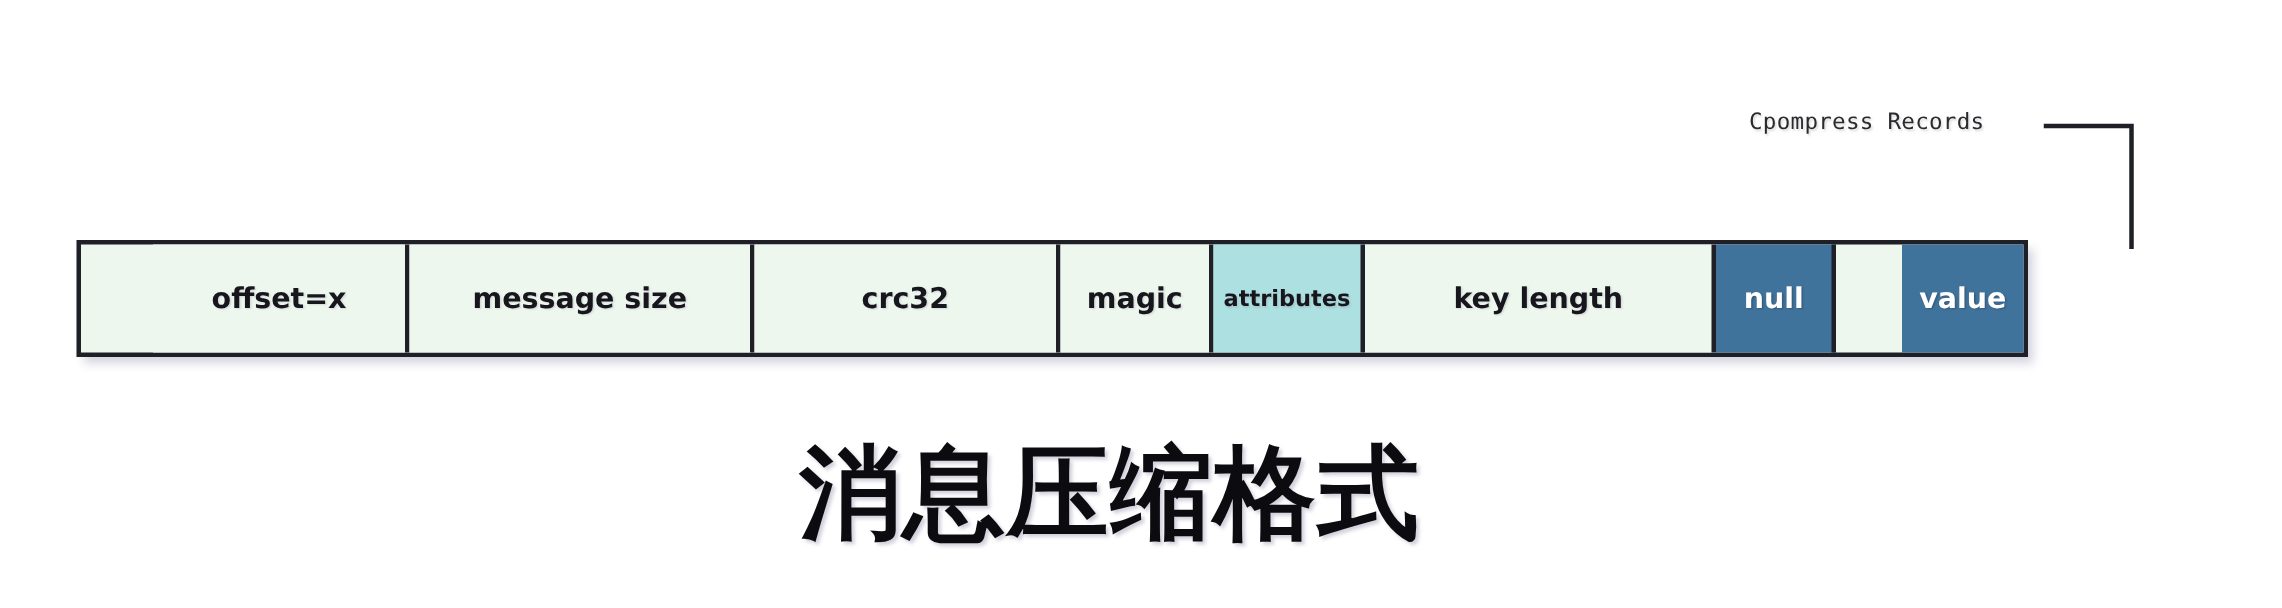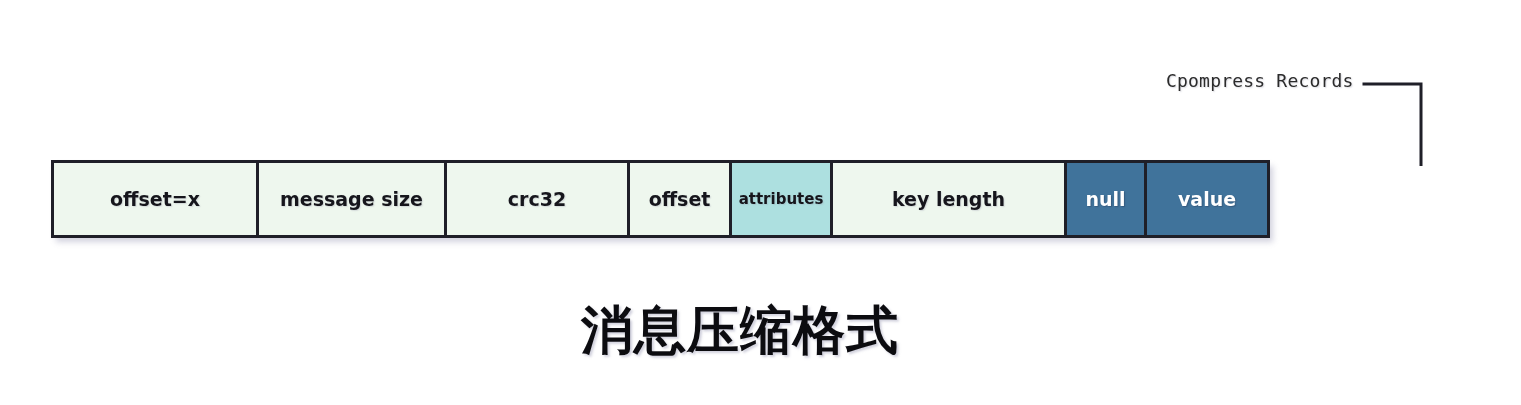--- a/index.html
+++ b/index.html
@@ -22,21 +22,21 @@
     width: 1521px;
     height: 405px;
   }
 
   
   .annotation-label {
     position: absolute;
     left: 1166px;
     top: 72px;
     font-family: "DejaVu Sans Mono", monospace;
-    font-size: 18px;
+    font-size: 15px;
     line-height: 18px;
     color: #2b2b2b;
     white-space: nowrap;
     letter-spacing: 0.2px;
     text-shadow: 1px 1px 1.5px rgba(150,150,170,0.35);
   }
 
   .connector {
     position: absolute;
     left: 1362px;
@@ -81,40 +81,40 @@
     background: #ade0e0;
     font-size: 15px;
   }
   .cell.blue {
     background: #40739b;
     color: #ffffff;
     text-shadow: 1px 1px 1.2px rgba(40,60,90,0.45);
   }
 
   
-  .w-offset      { width: 205px; }
-  .w-msgsize     { width: 188px; }
-  .w-crc32       { width: 183px; }
+  .w-offset      { width: 171px; margin-left: 48px; }
+  .w-msgsize     { width: 230px; }
+  .w-crc32       { width: 204px; }
   .w-magic       { width: 102px; }
   .w-attributes  { width: 101px; }
   .w-keylength   { width: 234px; }
   .w-null        { width: 80px; }
   .w-valuelength { width: 205px; }
-  .w-value       { width: 120px; }
+  .w-value       { width: 81px; margin-left: 44px; }
 
   
   #diagram-title {
     position: absolute;
     left: 0;
     top: 296px;
     width: 1480px;
     text-align: center;
     font-family: "DejaVu Sans", sans-serif;
     font-weight: bold;
-    font-size: 52px;
+    font-size: 68px;
     line-height: 68px;
     color: #0c0c10;
     letter-spacing: 1px;
     text-shadow: 2px 2px 2.5px rgba(140,140,170,0.40);
   }
 </style>
 </head>
 <body>
 
 <div id="canvas">
@@ -126,21 +126,21 @@
   </svg>
 
   <div id="record-bar">
 
     <div class="cell w-offset">offset=x</div>
 
     <div class="cell w-msgsize">message size</div>
 
     <div class="cell w-crc32">crc32</div>
 
-    <div class="cell w-magic">offset</div>
+    <div class="cell w-magic">magic</div>
 
     <div class="cell teal w-attributes">attributes</div>
 
     <div class="cell w-keylength">key length</div>
 
     <div class="cell blue w-null">null</div>
 
 
     <div class="cell blue w-value">value</div>
 

